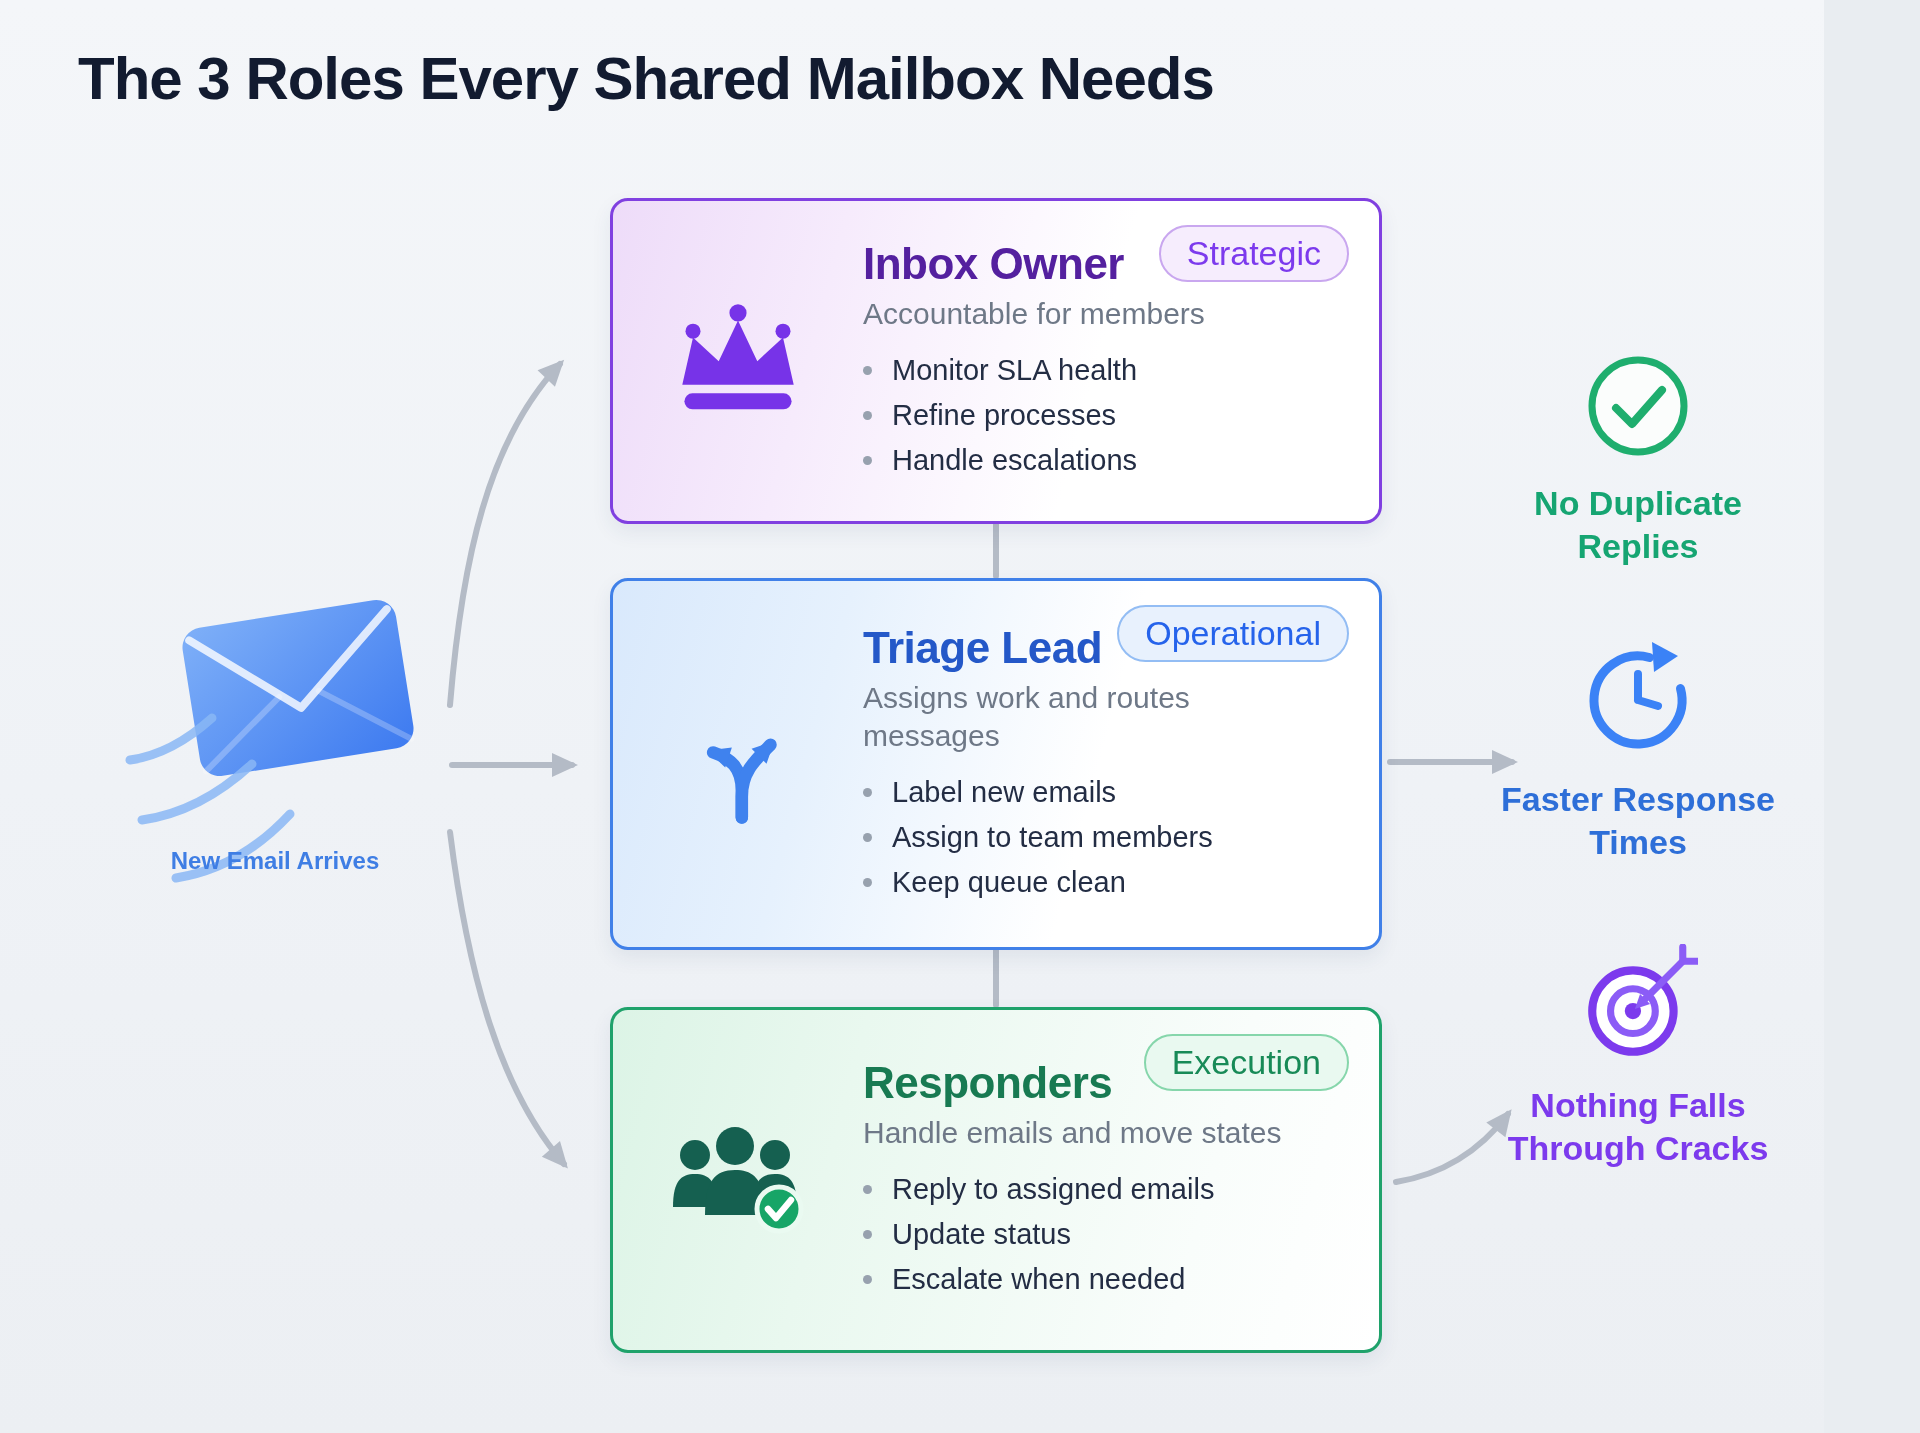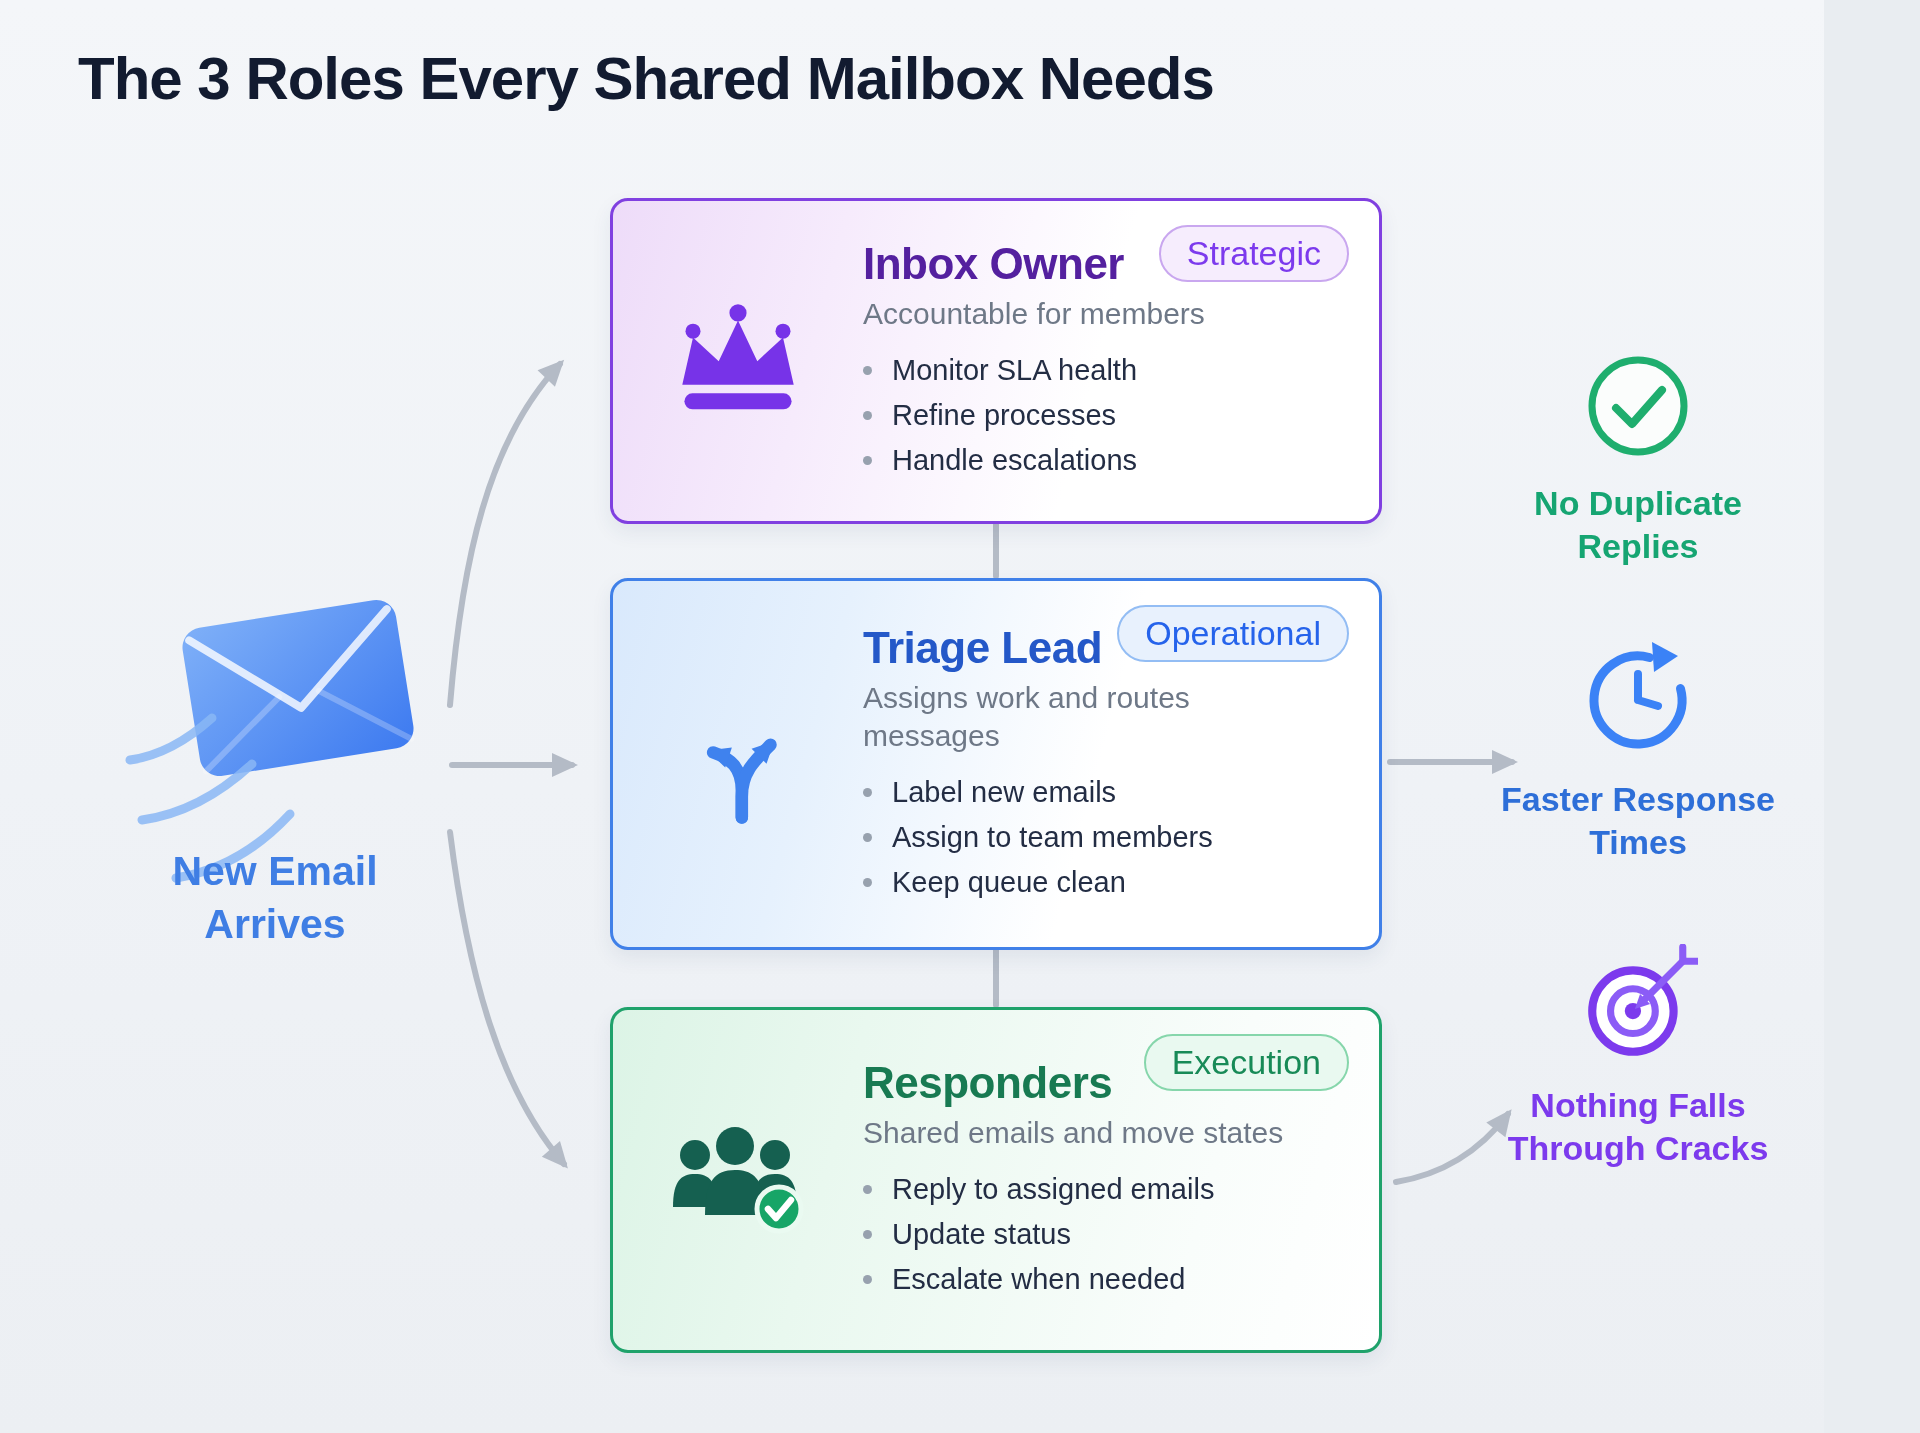--- a/index.html
+++ b/index.html
@@ -4,21 +4,21 @@
 <style>
   html,body{margin:0;padding:0;background:#e9edf1;font-family:"Liberation Sans",sans-serif;}
   #canvas{position:relative;width:1824px;height:1433px;overflow:hidden;
           background:linear-gradient(180deg,#f4f6f9 0%,#eff2f6 55%,#eceff3 100%);}
   #decor{position:absolute;left:0;top:0;width:1920px;height:1433px;pointer-events:none;}
 
   h1.page-title{position:absolute;left:78px;top:44px;margin:0;font-size:60px;font-weight:700;
        letter-spacing:-1px;color:#121b30;}
 
   .email-label{position:absolute;left:150px;top:845px;width:250px;text-align:center;
-       font-size:41px;font-weight:700;color:#3f7ee4;line-height:1.3;}
+       font-size:24px;font-weight:700;color:#3f7ee4;line-height:1.3;}
 
   .card{position:absolute;left:610px;width:772px;border-radius:18px;display:flex;
         box-shadow:0 8px 20px rgba(40,60,100,.08);box-sizing:border-box;}
   .card-owner{top:198px;height:326px;border:3px solid #8040e0;
         background:linear-gradient(105deg,#eedcf9 0%,#f6ebfc 28%,#ffffff 62%);}
   .card-triage{top:578px;height:372px;border:3px solid #4080e8;
         background:linear-gradient(105deg,#d9e9fc 0%,#e6f1fd 28%,#ffffff 62%);}
   .card-resp{top:1007px;height:346px;border:3px solid #1fa26b;
         background:linear-gradient(105deg,#dcf4e6 0%,#e9f8ef 30%,#f9fdfb 75%,#ffffff 100%);}
 
@@ -176,21 +176,21 @@
             <circle cx="72" cy="29" r="19"></circle>
             <path d="M42 98 C42 64 52 53 72 53 C92 53 102 64 102 98 Z"></path>
           </g>
           <circle cx="116" cy="92" r="22" fill="#17a567" stroke="#eafaf1" stroke-width="5"></circle>
           <path d="M105 92 L113 101 L128 83" stroke="#ffffff" stroke-width="6.5" fill="none" stroke-linecap="round" stroke-linejoin="round"></path>
         </svg>
       </span>
     </div>
     <div class="content">
       <h2>Responders</h2>
-      <p class="subtitle">Shared emails and move states</p>
+      <p class="subtitle">Handle emails and move states</p>
       <ul class="bullets">
         <li>
             <span class="dot"></span>
             <span>Reply to assigned emails</span>
           </li>
         <li>
             <span class="dot"></span>
             <span>Update status</span>
           </li>
         <li>

